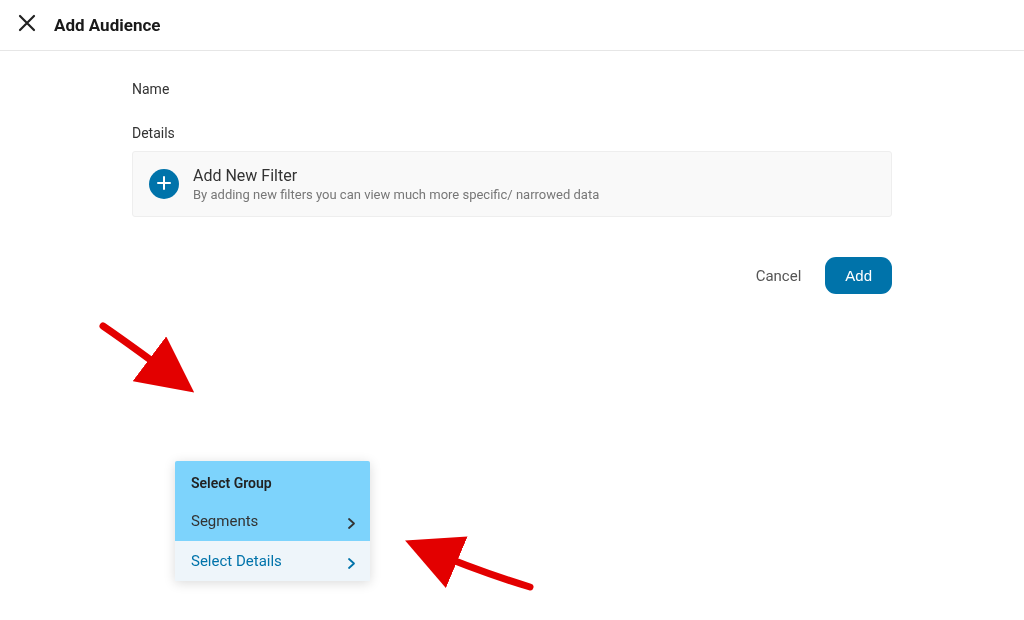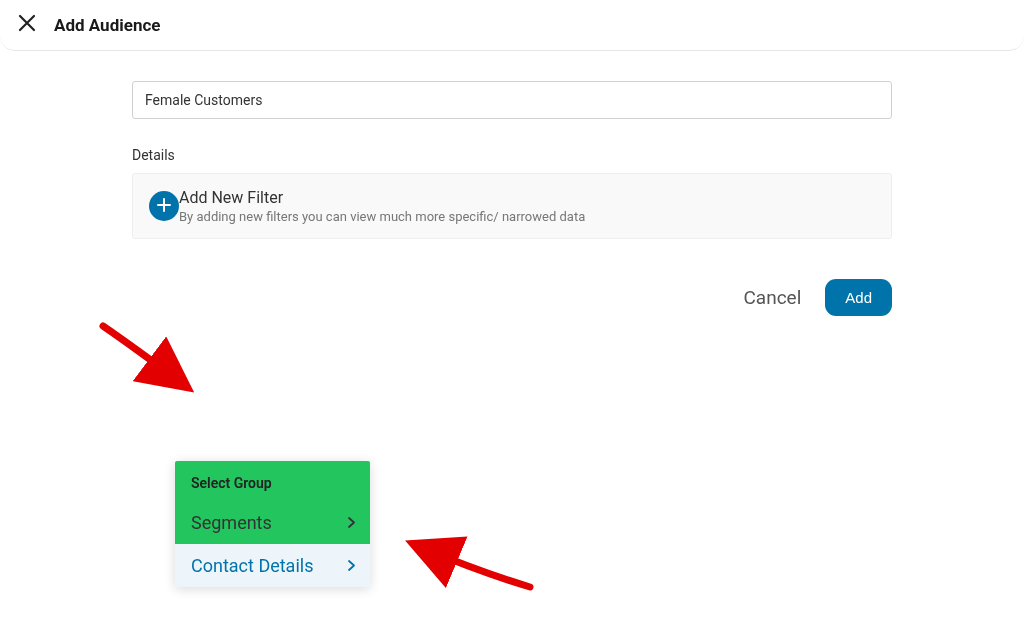--- a/index.html
+++ b/index.html
@@ -10,21 +10,20 @@
       height: 620px;
       overflow: hidden;
       position: relative;
     }
     .header {
       display: flex;
       align-items: center;
       padding: 14px 18px;
       border-bottom: 1px solid #e6e6e6;
       gap: 18px;
-      border-radius: 15px;
     }
     .close-btn {
       cursor: pointer;
       display: flex;
       align-items: center;
       justify-content: center;
     }
     .header-title {
       font-size: 17px;
       font-weight: 700;
@@ -66,21 +65,21 @@
       margin-bottom: 28px;
     }
     .filters-section { }
     .filter-card {
       background: #f9f9f9;
       border: 1px solid #eee;
       border-radius: 3px;
       padding: 14px 16px;
       display: flex;
       align-items: center;
-      gap: 0;
+      gap: 14px;
       margin-top: 10px;
     }
     .plus-circle {
       width: 30px;
       height: 30px;
       border-radius: 50%;
       background: #0073aa;
       display: flex;
       align-items: center;
       justify-content: center;
@@ -100,54 +99,54 @@
     }
     .actions {
       display: flex;
       justify-content: flex-end;
       gap: 24px;
       align-items: center;
       margin-top: 40px;
     }
     .btn-cancel {
       color: #555;
-      font-size: 19px;
+      font-size: 15px;
       cursor: pointer;
     }
     .btn-primary {
       background: #0073aa;
       color: #fff;
       border: none;
       padding: 10px 20px;
       font-size: 15px;
       border-radius: 11px;
       cursor: pointer;
     }
     .dropdown {
       position: absolute;
       left: 43px;
       top: 410px;
       width: 195px;
-      background: #22c55e;
+      background: #7dd3fc;
       box-shadow: 0 2px 12px rgba(0,0,0,0.15);
       border-radius: 2px;
       z-index: 10;
     }
     .dropdown-header {
       padding: 14px 16px 10px 16px;
       font-size: 14px;
       font-weight: 600;
       color: #222;
     }
     .dropdown-item {
       padding: 11px 14px 11px 16px;
       display: flex;
-      align-items: center;
+      align-items: flex-end;
       justify-content: space-between;
-      font-size: 18px;
+      font-size: 15px;
       color: #333;
       cursor: pointer;
     }
     .dropdown-item.active {
       background: #eef5fa;
       color: #0073aa;
     }
     .dropdown-item.active .chevron svg path { stroke: #0073aa; }
     .chevron { display:flex; align-items:center; }
     .arrow-annotation {
@@ -166,21 +165,21 @@
           <path d="M2 2 L16 16 M16 2 L2 16" stroke="#222" stroke-width="2.2" stroke-linecap="round"></path>
         </svg>
     </span>
   </div>
   <div class="header-title">Add Audience</div>
 </div>
 
 <div class="content">
 
   <div class="field-group">
-    <input type="text" class="text-input" value="Female Customers" style="">
+    <label class="field-label">Name</label>
   </div>
 
 
   <div class="filters-section">
     <label class="field-label">Details</label>
     <div class="filter-card">
       <div class="plus-circle">
         <span>
           <svg width="14" height="14" viewBox="0 0 14 14">
               <path d="M7 1 V13 M1 7 H13" stroke="#fff" stroke-width="2" stroke-linecap="round"></path>
@@ -203,21 +202,21 @@
     <div class="dropdown-header">Select Group</div>
     <div class="dropdown-item">
       <span>Segments</span>
       <span class="chevron">
         <svg width="9" height="13" viewBox="0 0 9 13">
             <path d="M2 2 L7 6.5 L2 11" stroke="#333" stroke-width="1.8" fill="none" stroke-linecap="round" stroke-linejoin="round"></path>
           </svg>
       </span>
     </div>
     <div class="dropdown-item active">
-      <span>Contact Details</span>
+      <span>Select Details</span>
       <span class="chevron">
         <svg width="9" height="13" viewBox="0 0 9 13">
             <path d="M2 2 L7 6.5 L2 11" stroke="#333" stroke-width="1.8" fill="none" stroke-linecap="round" stroke-linejoin="round"></path>
           </svg>
       </span>
     </div>
   </div>
 
 </div>
 

